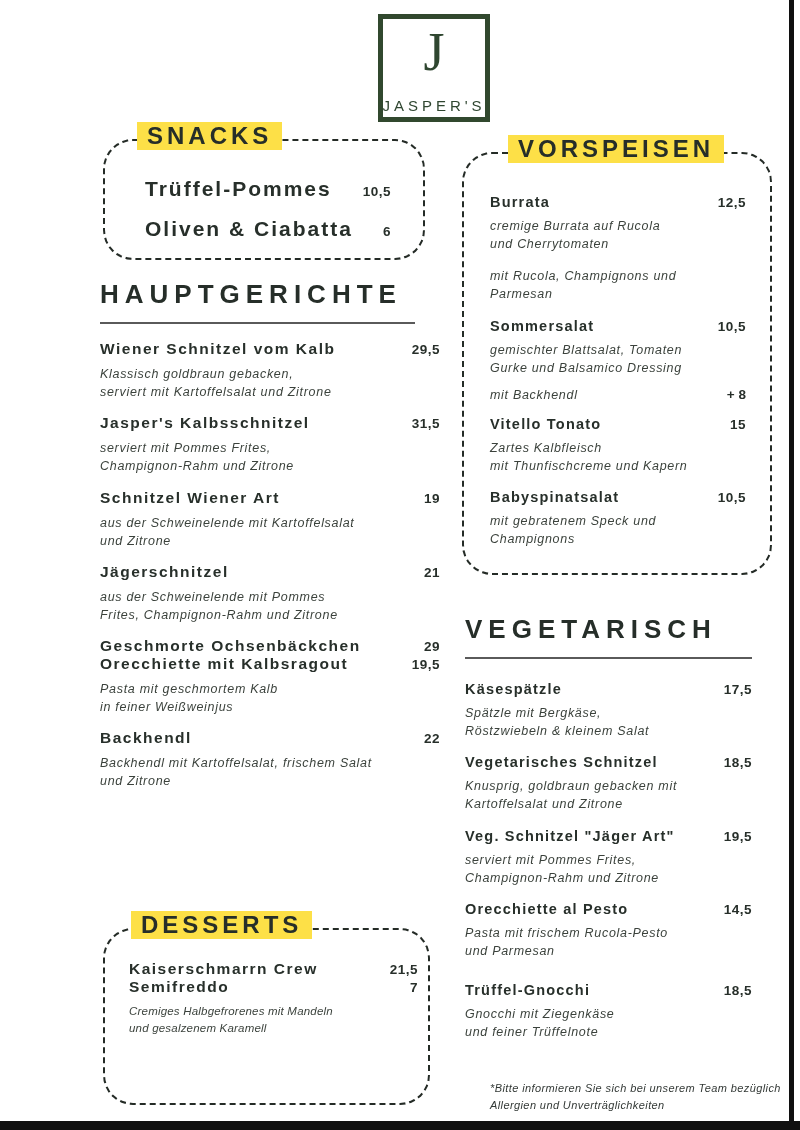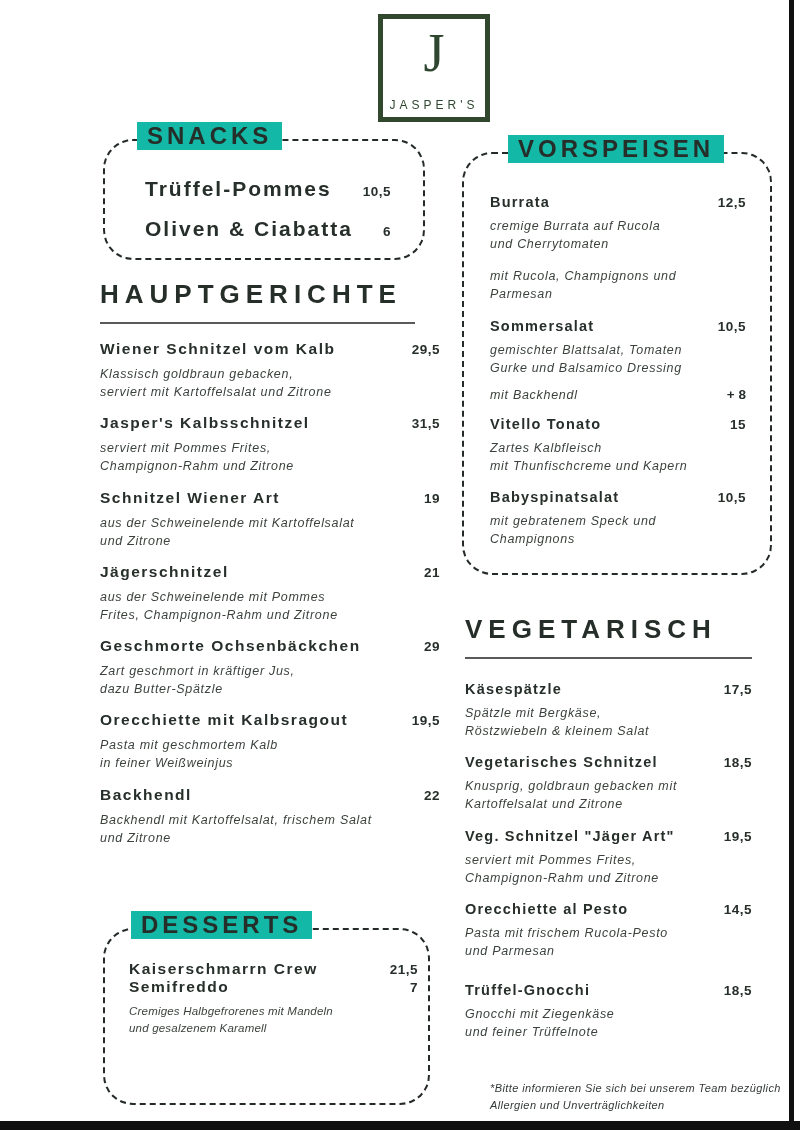--- a/index.html
+++ b/index.html
@@ -9,25 +9,25 @@
   }
   
   .edge-right{position:absolute;left:789px;top:0;width:5px;height:1130px;background:#101010;}
   .edge-bottom{position:absolute;left:0;top:1121px;width:800px;height:9px;background:#101010;}
 
   
   .logo{position:absolute;left:378px;top:14px;width:112px;height:108px;
     border:5px solid #31482e;box-sizing:border-box;display:flex;flex-direction:column;
     align-items:center;justify-content:center;background:#fff;}
   .logo-j{font-family:"Liberation Serif", serif;font-size:54px;line-height:1;color:#2f4630;margin-top:2px;}
-  .logo-name{font-size:12px;letter-spacing:4px;color:#2f4630;margin-top:18px;}
+  .logo-name{font-size:15px;letter-spacing:4px;color:#2f4630;margin-top:18px;}
 
   
   .dashed-box{position:absolute;border:2.5px dashed #242b26;border-radius:30px;box-sizing:border-box;background:#fff;}
-  .box-title{position:absolute;top:-19px;background:#14b8a6;padding:0 10px;
+  .box-title{position:absolute;top:-19px;background:#fde047;padding:0 10px;
     font-size:24px;font-weight:bold;letter-spacing:4px;color:#262e29;white-space:nowrap;}
 
   
   .section{position:absolute;}
   .section-heading{font-size:26px;font-weight:bold;letter-spacing:6px;color:#262e29;white-space:nowrap;}
   .heading-rule{height:2px;background:#5a5a5a;margin-top:12px;}
 
   
   .item-row{display:flex;align-items:baseline;}
   .item-name{font-size:15.5px;font-weight:bold;letter-spacing:1.5px;white-space:nowrap;}
@@ -107,22 +107,20 @@
           <span class="item-price">21</span>
         </div>
         <div class="item-desc">aus der Schweinelende mit Pommes
 Frites, Champignon-Rahm und Zitrone</div>
       </div>
       <div>
         <div class="item-row">
           <span class="item-name">Geschmorte Ochsenbäckchen</span>
           <span class="item-price">29</span>
         </div>
-        <div class="item-desc">Zart geschmort in kräftiger Jus,
-dazu Butter-Spätzle</div>
       </div>
       <div>
         <div class="item-row">
           <span class="item-name">Orecchiette mit Kalbsragout</span>
           <span class="item-price">19,5</span>
         </div>
         <div class="item-desc">Pasta mit geschmortem Kalb
 in feiner Weißweinjus</div>
       </div>
       <div>

